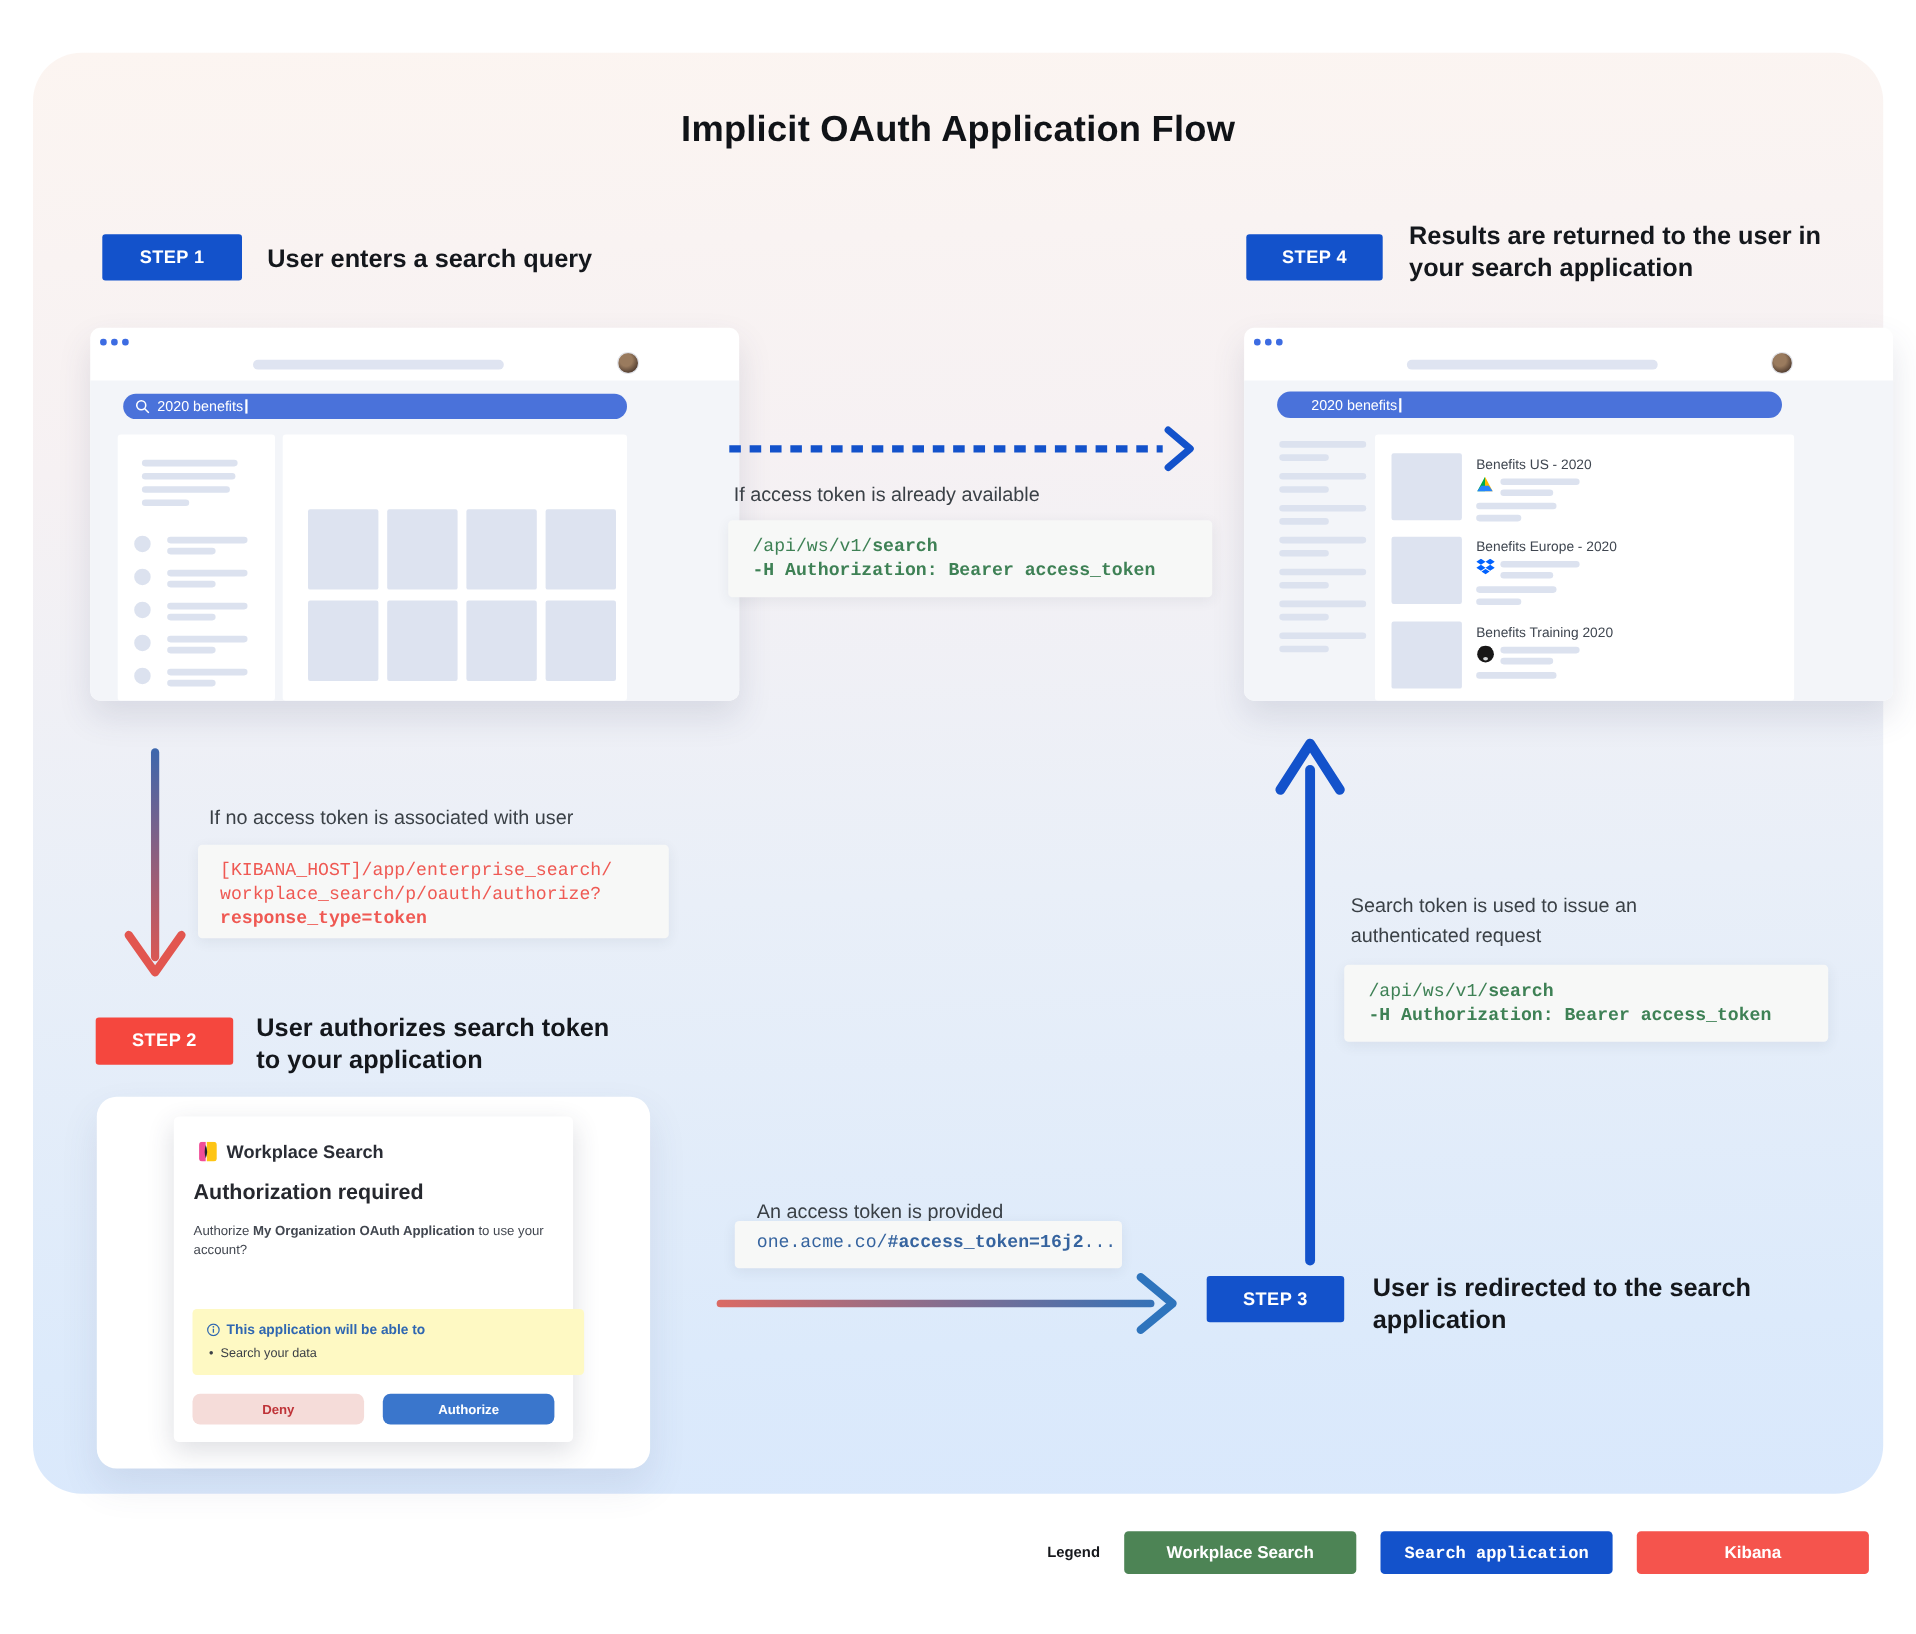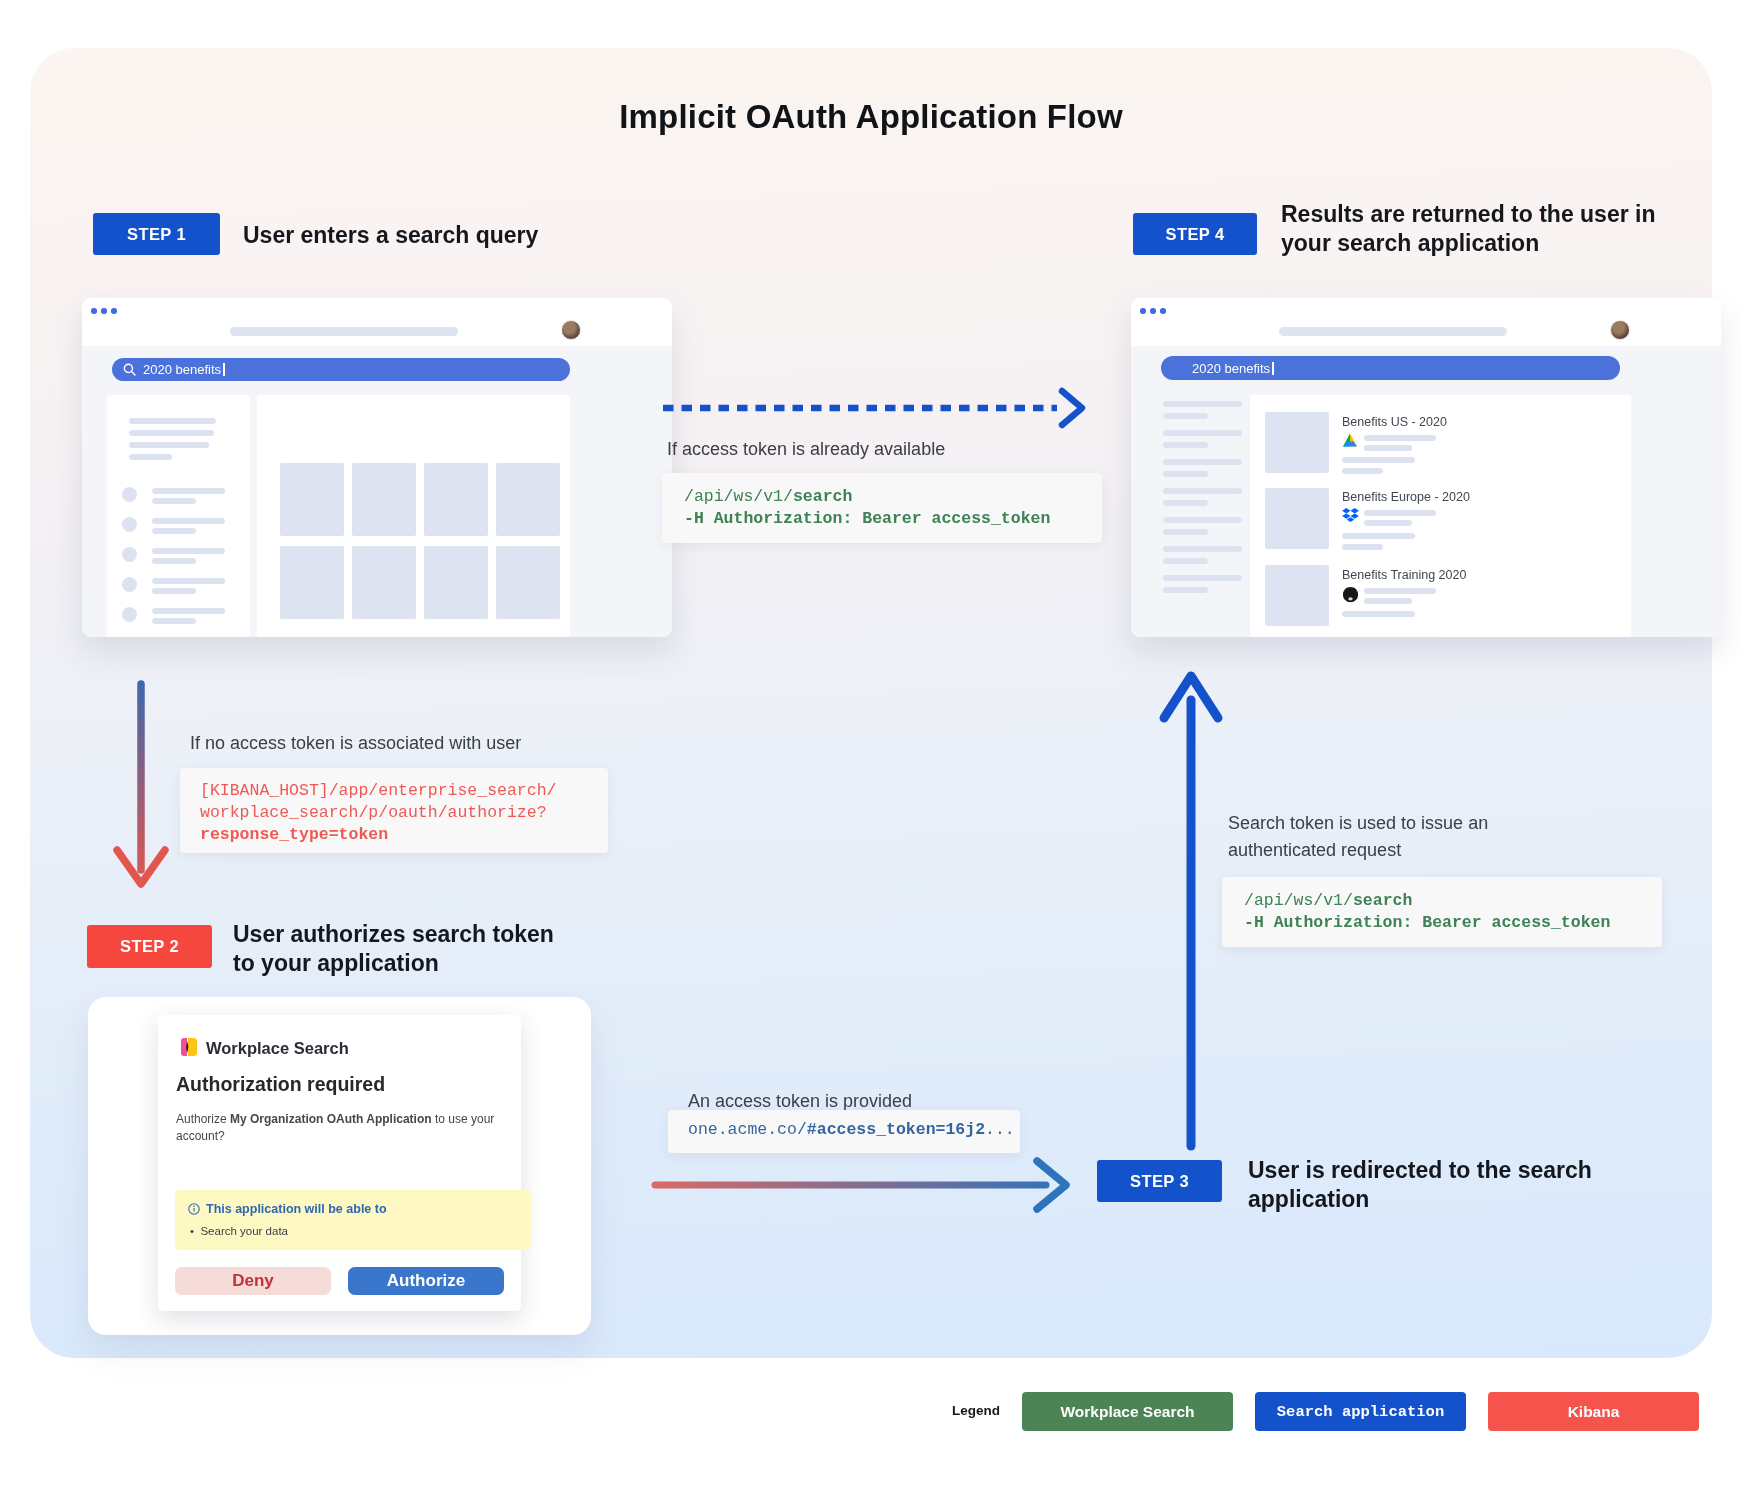--- a/index.html
+++ b/index.html
@@ -43,21 +43,21 @@
                 background:#fff; box-shadow:0 16px 34px rgba(70,80,120,.10); }
   .auth-dialog { position:absolute; left:158px; top:1015px; width:363px; height:296px; border-radius:5px;
                  background:#fff; box-shadow:0 8px 24px rgba(50,55,80,.16); }
   .brand { position:absolute; left:48px; top:24px; font-size:16.5px; font-weight:bold; color:#2a2d35; }
   .auth-h { position:absolute; left:18px; top:58px; font-size:19.5px; font-weight:bold; color:#26282e; }
   .auth-body { position:absolute; left:18px; top:96px; width:322px; font-size:12px; line-height:17px; color:#424750; }
   .info-panel { position:absolute; left:17px; top:175px; width:356px; height:60px; background:#fef9c3; border-radius:4px; }
   .info-h { position:absolute; left:13px; top:12px; font-size:12.5px; font-weight:bold; color:#2f67b1; }
   .info-item { position:absolute; left:15px; top:35px; font-size:11.5px; color:#3c4047; }
   .btn { position:absolute; top:252px; width:156px; height:28px; border-radius:7px; border:none;
-         font-size:17px; font-weight:bold; font-family:"Liberation Sans",sans-serif; cursor:pointer;
+         font-size:12px; font-weight:bold; font-family:"Liberation Sans",sans-serif; cursor:pointer;
          display:flex; align-items:center; justify-content:center; }
   .btn-deny { left:17px; background:#f5dcd9; color:#bf3338; }
   .btn-auth { left:190px; background:#3a76cc; color:#fff; }
   
   .legend-label { position:absolute; left:880px; top:1403px; width:120px; text-align:right;
                   font-size:13.5px; font-weight:bold; color:#16181c; }
   .legend-chip { position:absolute; top:1392px; width:211px; height:39px; border-radius:4px;
                  display:flex; align-items:center; justify-content:center;
                  color:#fff; font-size:15.5px; font-weight:bold; }
   svg { display:block; }

